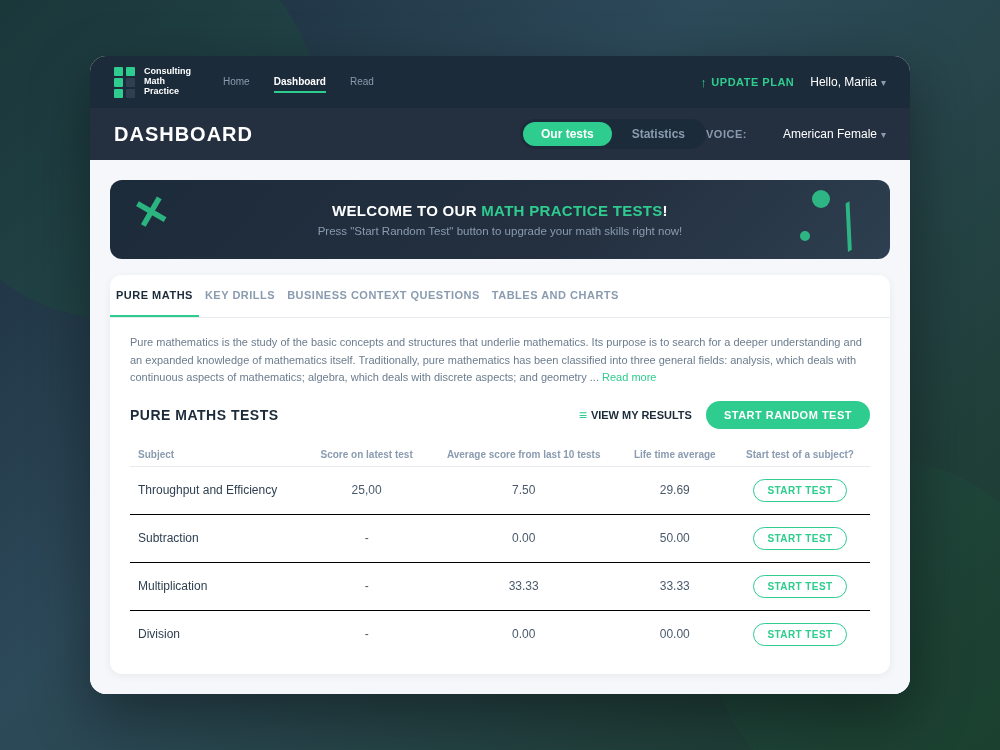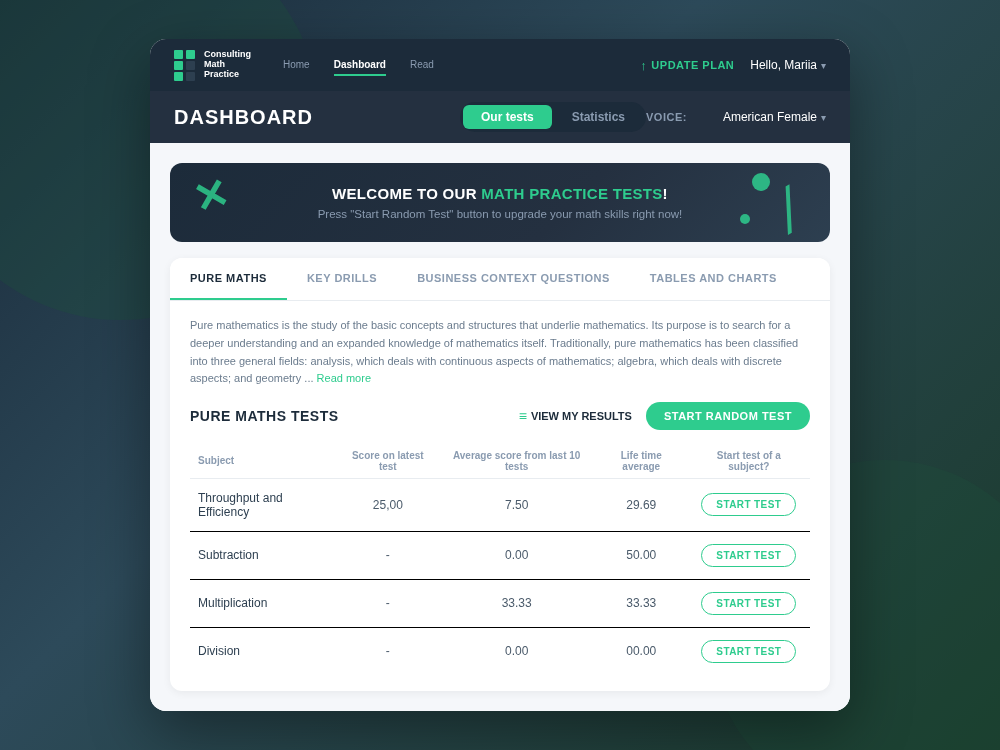--- a/index.html
+++ b/index.html
@@ -27,21 +27,21 @@
       content: '';
       position: absolute;
       bottom: -60px; right: -60px;
       width: 350px; height: 350px;
       border-radius: 50%;
       background: rgba(30,80,60,0.3);
       z-index: 0;
     }
 
     .app-window {
-      width: 700px;
+      width: 820px;
       background: #fff;
       border-radius: 16px;
       overflow: hidden;
       box-shadow: 0 20px 60px rgba(0,0,0,0.4);
       position: relative;
       z-index: 1;
     }
 
     
     .top-nav {
@@ -152,21 +152,20 @@
       padding: 5px 18px;
       border-radius: 16px;
       font-size: 12px;
       font-weight: 600;
       cursor: pointer;
       border: none;
     }
     .tab-btn.active {
       background: #2ecc8e;
       color: #fff;
-      border-radius: 6px;
     }
     .tab-btn.inactive {
       background: transparent;
       color: #8a9bb0;
     }
     .voice-selector {
       margin-left: auto;
       display: flex;
       align-items: center;
       gap: 8px;
@@ -242,21 +241,21 @@
       box-shadow: 0 2px 8px rgba(0,0,0,0.06);
     }
 
     
     .category-tabs {
       display: flex;
       border-bottom: 1px solid #e8ecf0;
       background: #fff;
     }
     .cat-tab {
-      padding: 14px 20px;
+      padding: 14px 6px;
       font-size: 11px;
       font-weight: 700;
       letter-spacing: 0.5px;
       color: #8a9bb0;
       cursor: pointer;
       border-bottom: 2px solid transparent;
       text-transform: uppercase;
     }
     .cat-tab.active {
       color: #1c2b3a;

